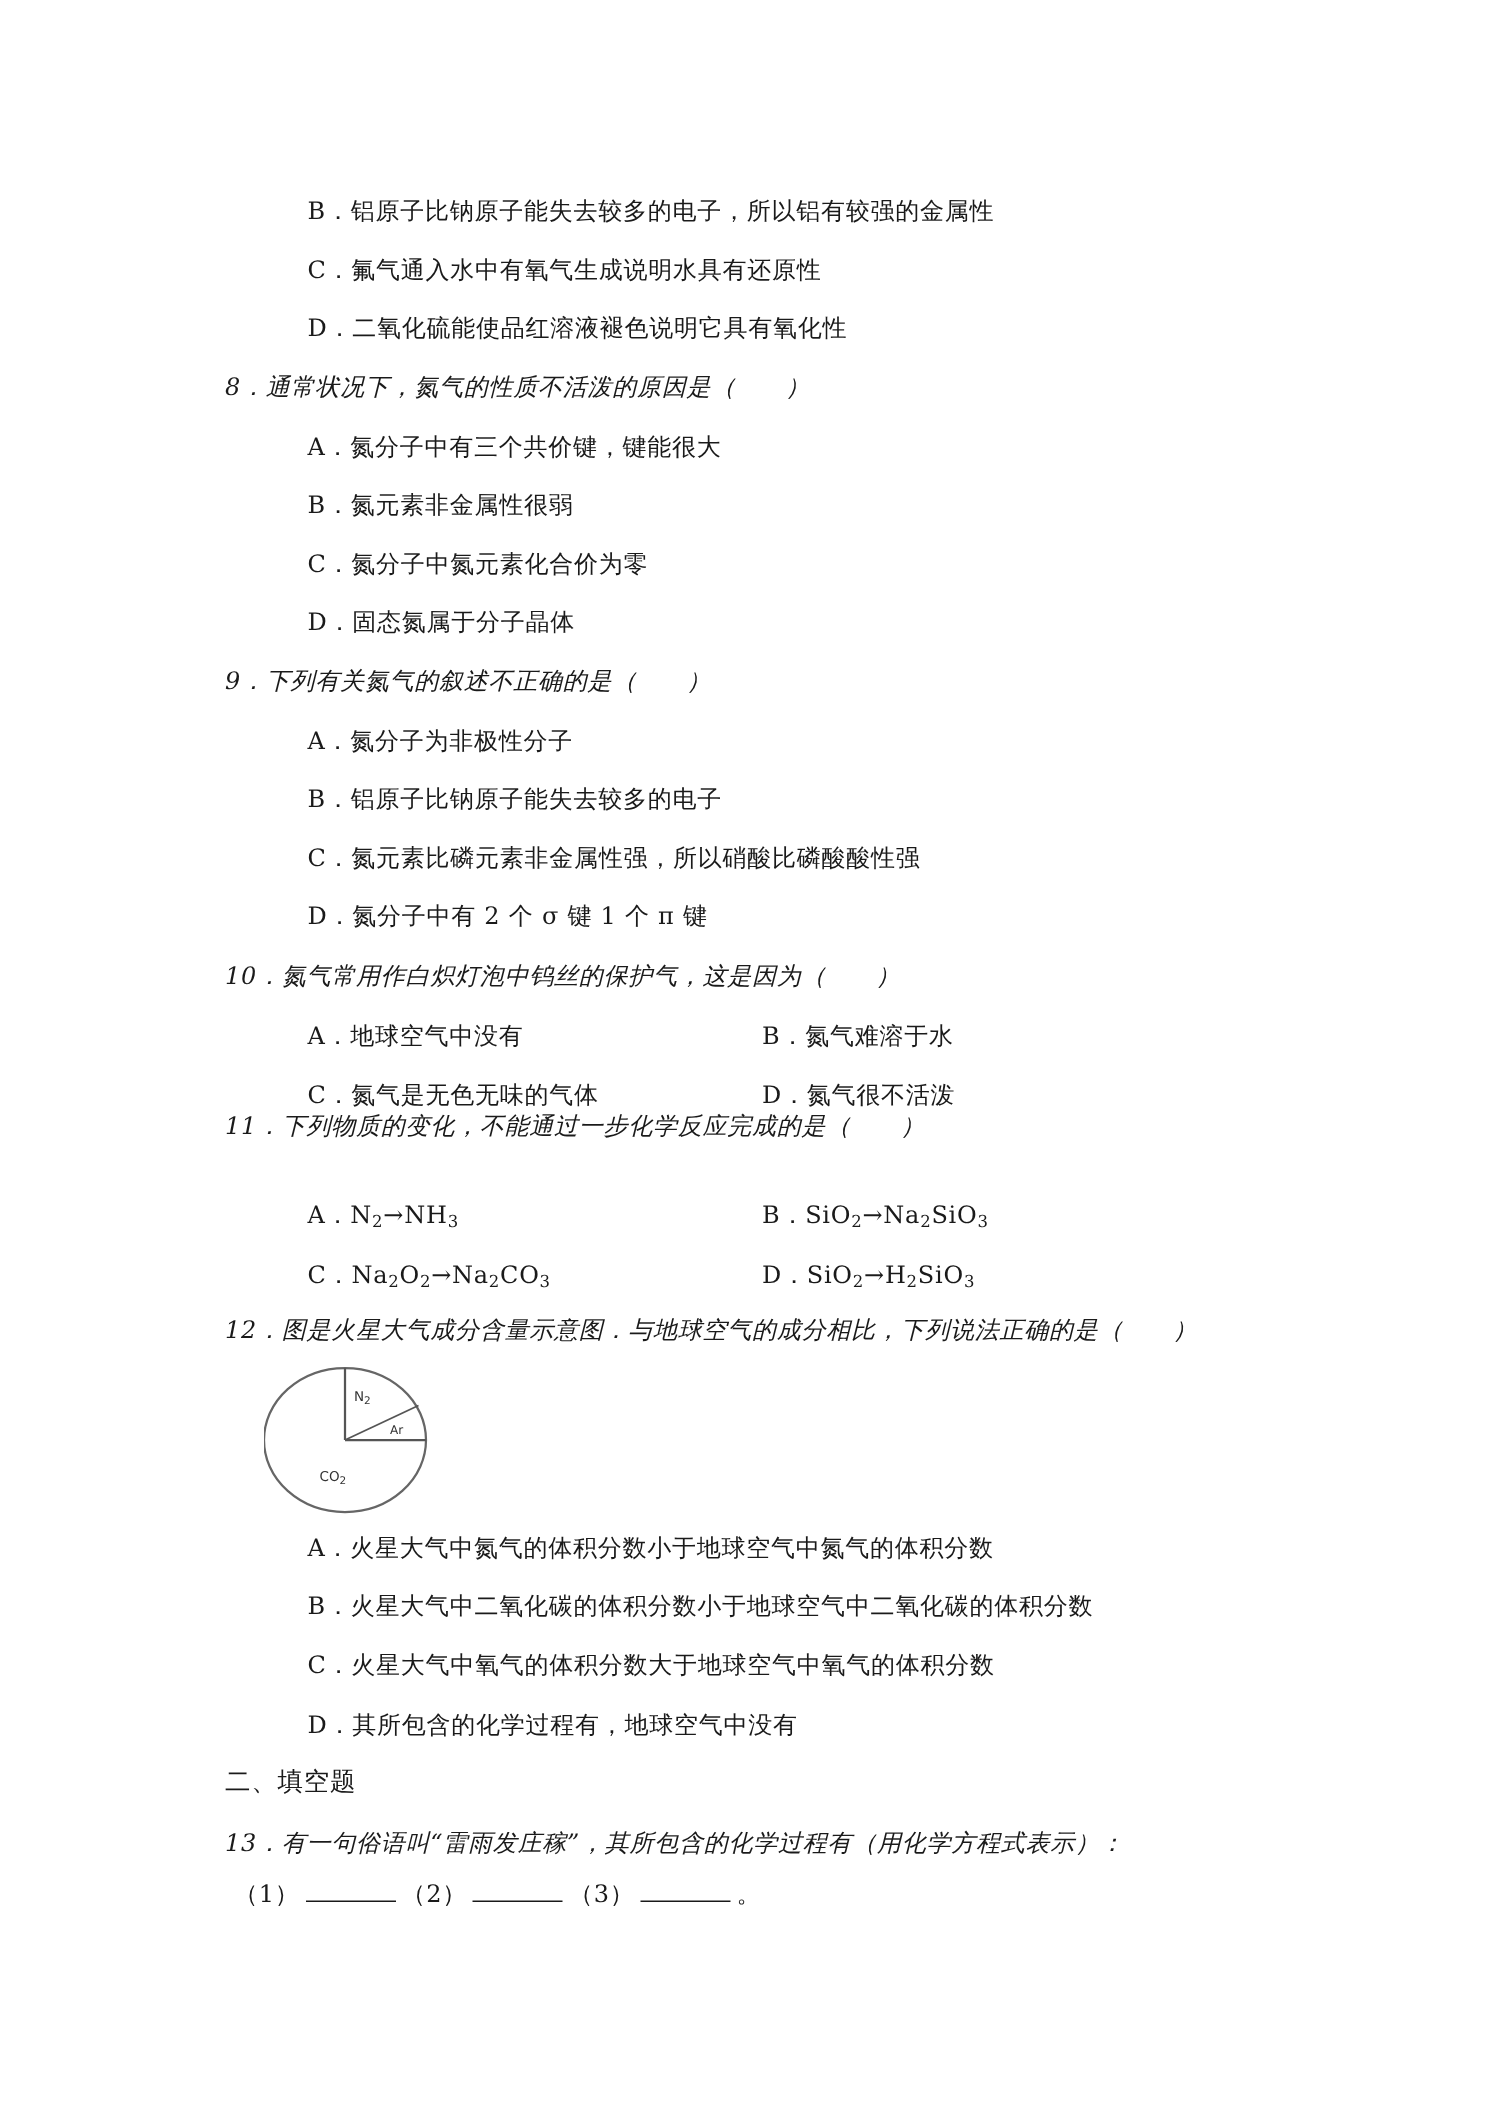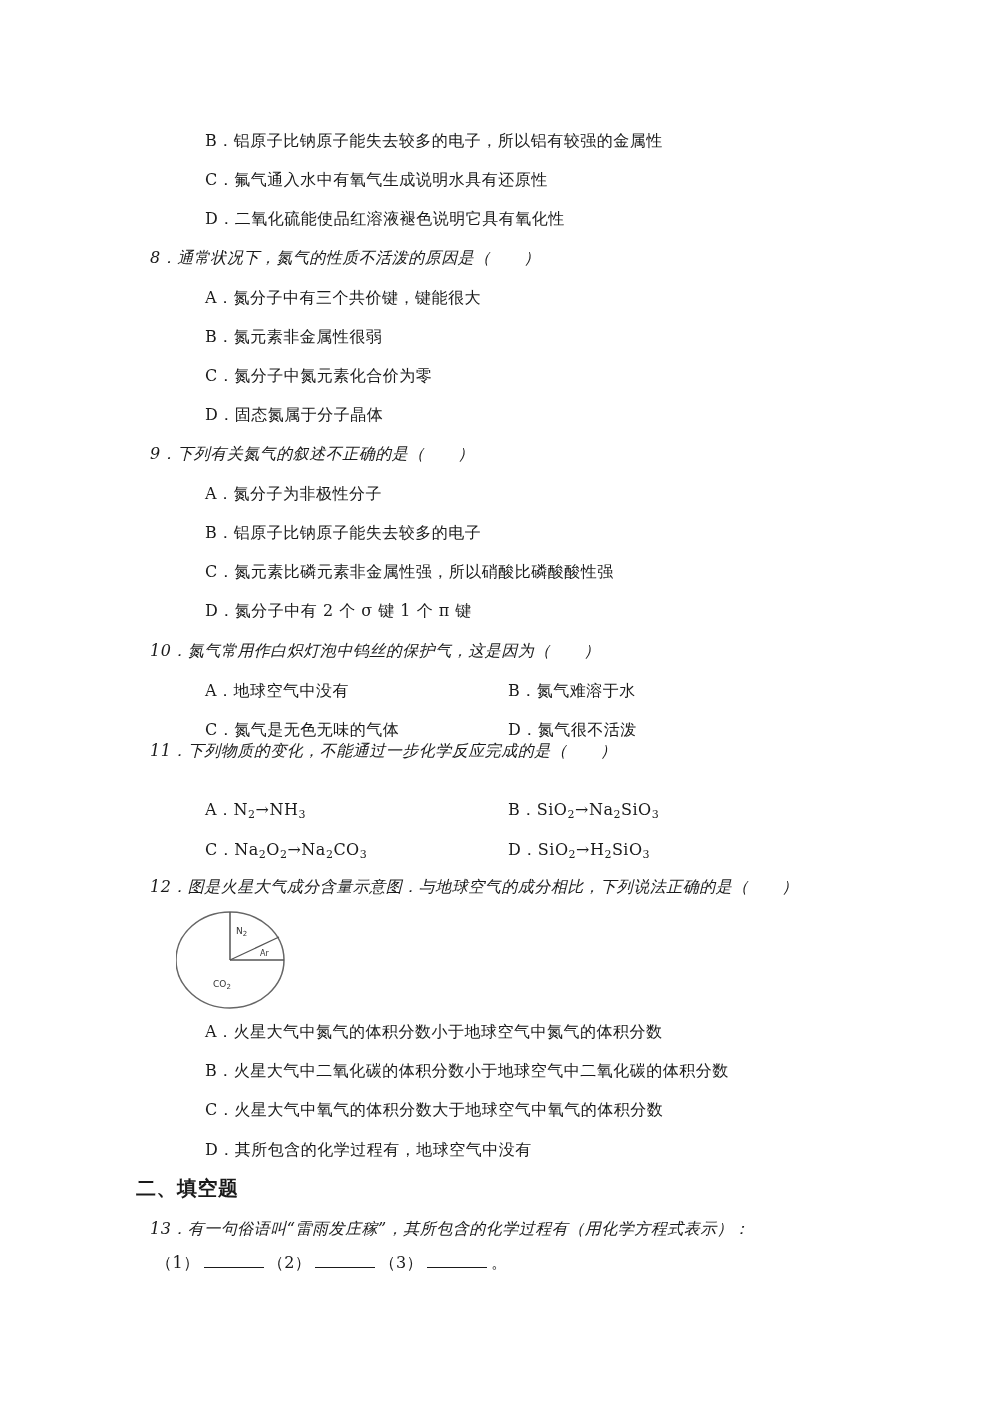--- a/index.html
+++ b/index.html
@@ -2,21 +2,21 @@
 <html><head>
 <meta charset="utf-8">
 <style>
   html, body { margin: 0; padding: 0; background: #ffffff; }
   body { width: 1000px; height: 1414px; position: relative; overflow: hidden;
          font-family: "DejaVu Serif", "Liberation Serif", serif; color: #1a1a1a; }
   .line { position: absolute; font-size: 16px; line-height: 20px; white-space: nowrap; letter-spacing: 0.5px; }
   .q { left: 150px; font-style: italic; }
   .opt { left: 174px; margin-left: 31px; }
   .opt2 { left: 508px; }
-  .sec { left: 136px; font-size: 20px; font-weight: bold; font-family: "DejaVu Sans", sans-serif; }
+  .sec { left: 150px; font-size: 17px; font-weight: normal; font-family: "DejaVu Sans", sans-serif; }
   .blank { display: inline-block; width: 60px; border-bottom: 1.5px solid #1a1a1a; height: 14px; vertical-align: baseline; margin: 0 4px; }
   sub { font-size: 11px; vertical-align: -3px; line-height: 0; }
   .pie { position: absolute; left: 176px; top: 910px; }
 </style>
 </head>
 <body>
 
 <div>
   <div class="line opt" style="top:131px">B．铝原子比钠原子能失去较多的电子，所以铝有较强的金属性</div>
   <div class="line opt" style="top:170px">C．氟气通入水中有氧气生成说明水具有还原性</div>

